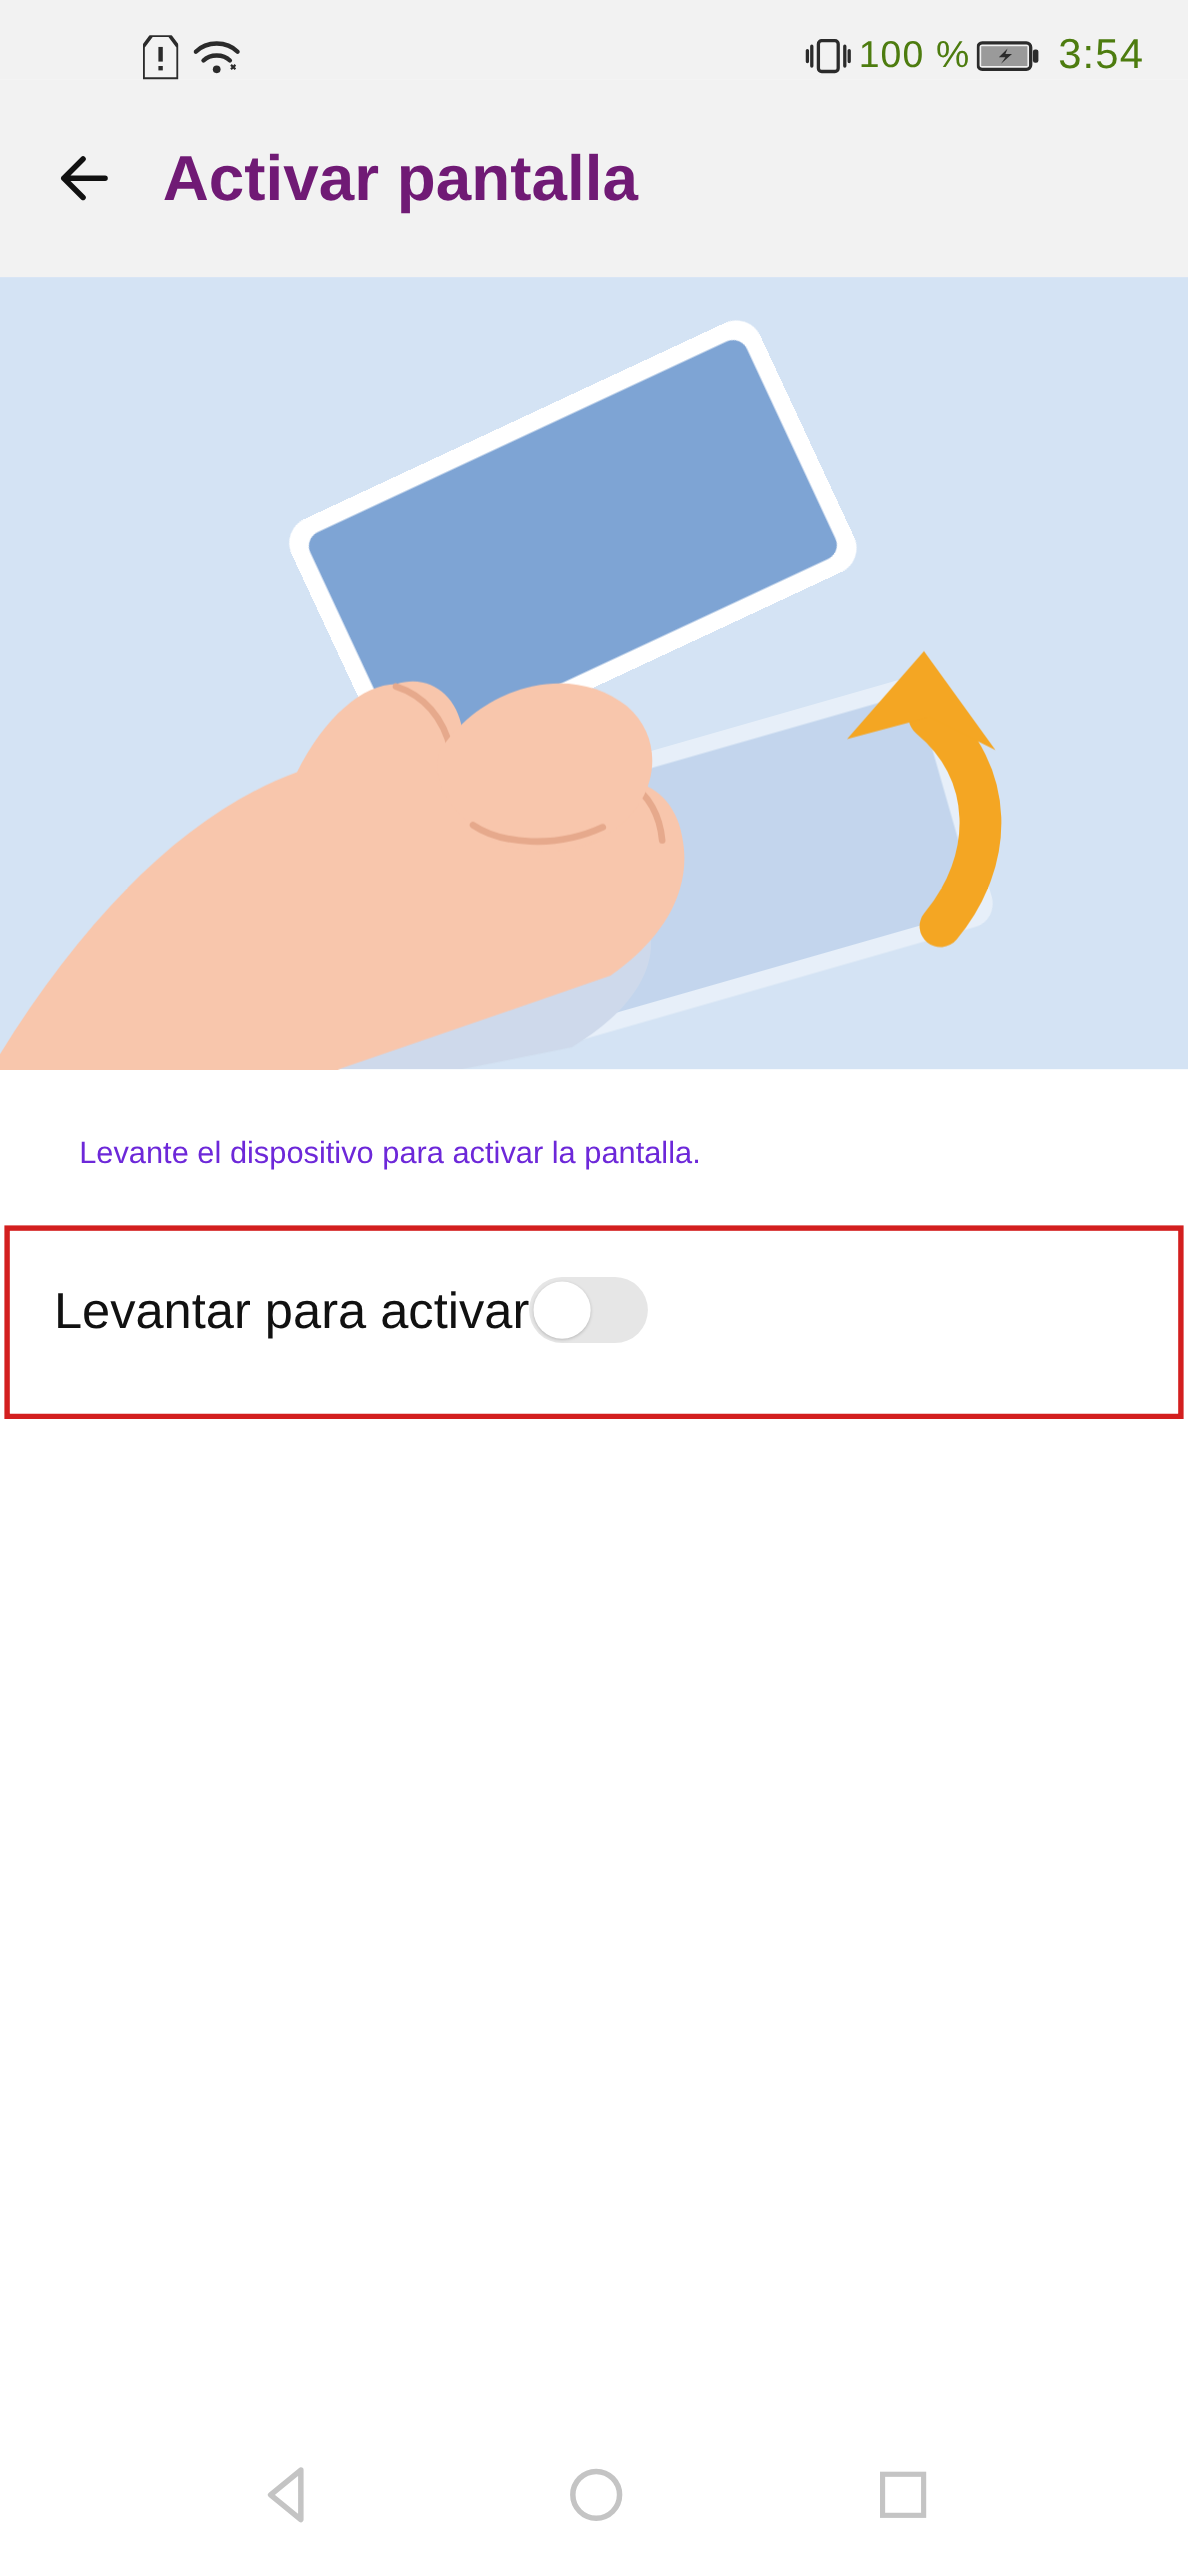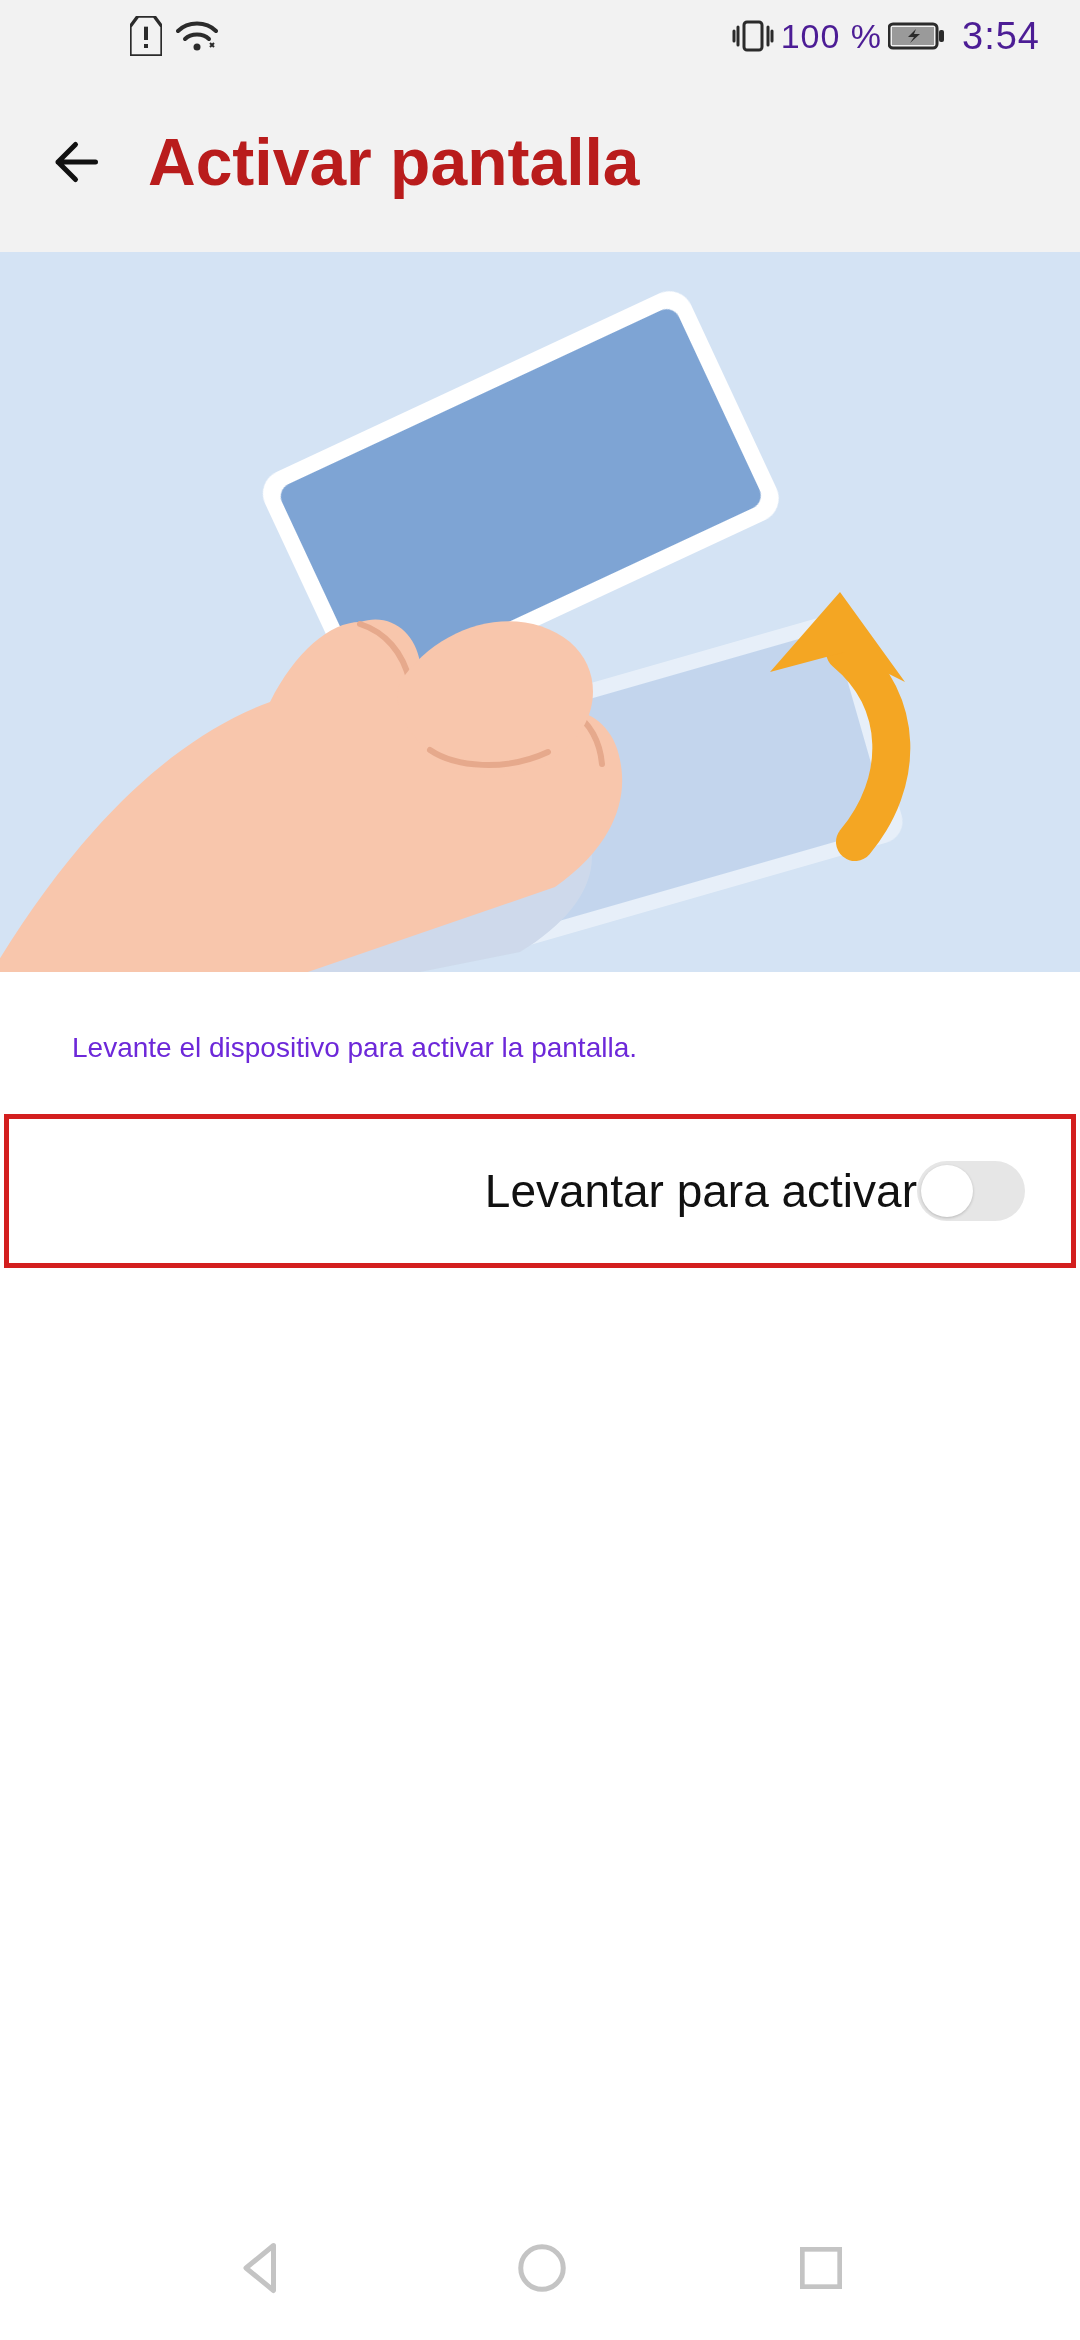--- a/index.html
+++ b/index.html
@@ -9,44 +9,44 @@
     background: #ffffff;
     color: #000;
     position: relative;
   }
 
   
   .status-bar {
     height: 72px;
     background: #f2f2f2;
     display: flex;
-    align-items: center;
+    align-items: flex-end;
     justify-content: space-between;
     padding: 0 40px 0 130px;
     font-size: 34px;
-    color: #4c1d95;
+    color: #4d7c0f;
   }
   .status-left { display: flex; align-items: center; gap: 14px; }
   .status-right { display: flex; align-items: center; gap: 6px; letter-spacing: 1px;}
   .status-right .time { margin-left: 10px; font-size: 38px;}
   .icon { display:inline-flex; }
 
   
   .app-bar {
     height: 180px;
     background: #f2f2f2;
     display: flex;
     align-items: center;
     padding: 0 48px;
     gap: 40px;
   }
   .app-bar .title {
-    font-size: 66px;
+    font-size: 58px;
     font-weight: 700;
-    color: #b91c1c;
+    color: #701a75;
   }
 
   
   .illustration {
     width: 100%;
     height: 720px;
     background: #d4e3f4;
     overflow: hidden;
     position: relative;
   }
@@ -59,22 +59,22 @@
   }
 
   
   .highlight-box {
     border: 5px solid #d31f1f;
     margin: 0 4px;
   }
   .setting-row {
     display: flex;
     align-items: center;
-    justify-content: flex-end;
-    padding: 42px 46px 42px 40px;
+    justify-content: flex-start;
+    padding: 42px 46px 64px 40px;
     background: #fff;
   }
   .setting-row .label {
     font-size: 46px;
     color: #111;
   }
   .toggle {
     width: 108px; height: 60px;
     background: #e6e6e6;
     border-radius: 40px;

